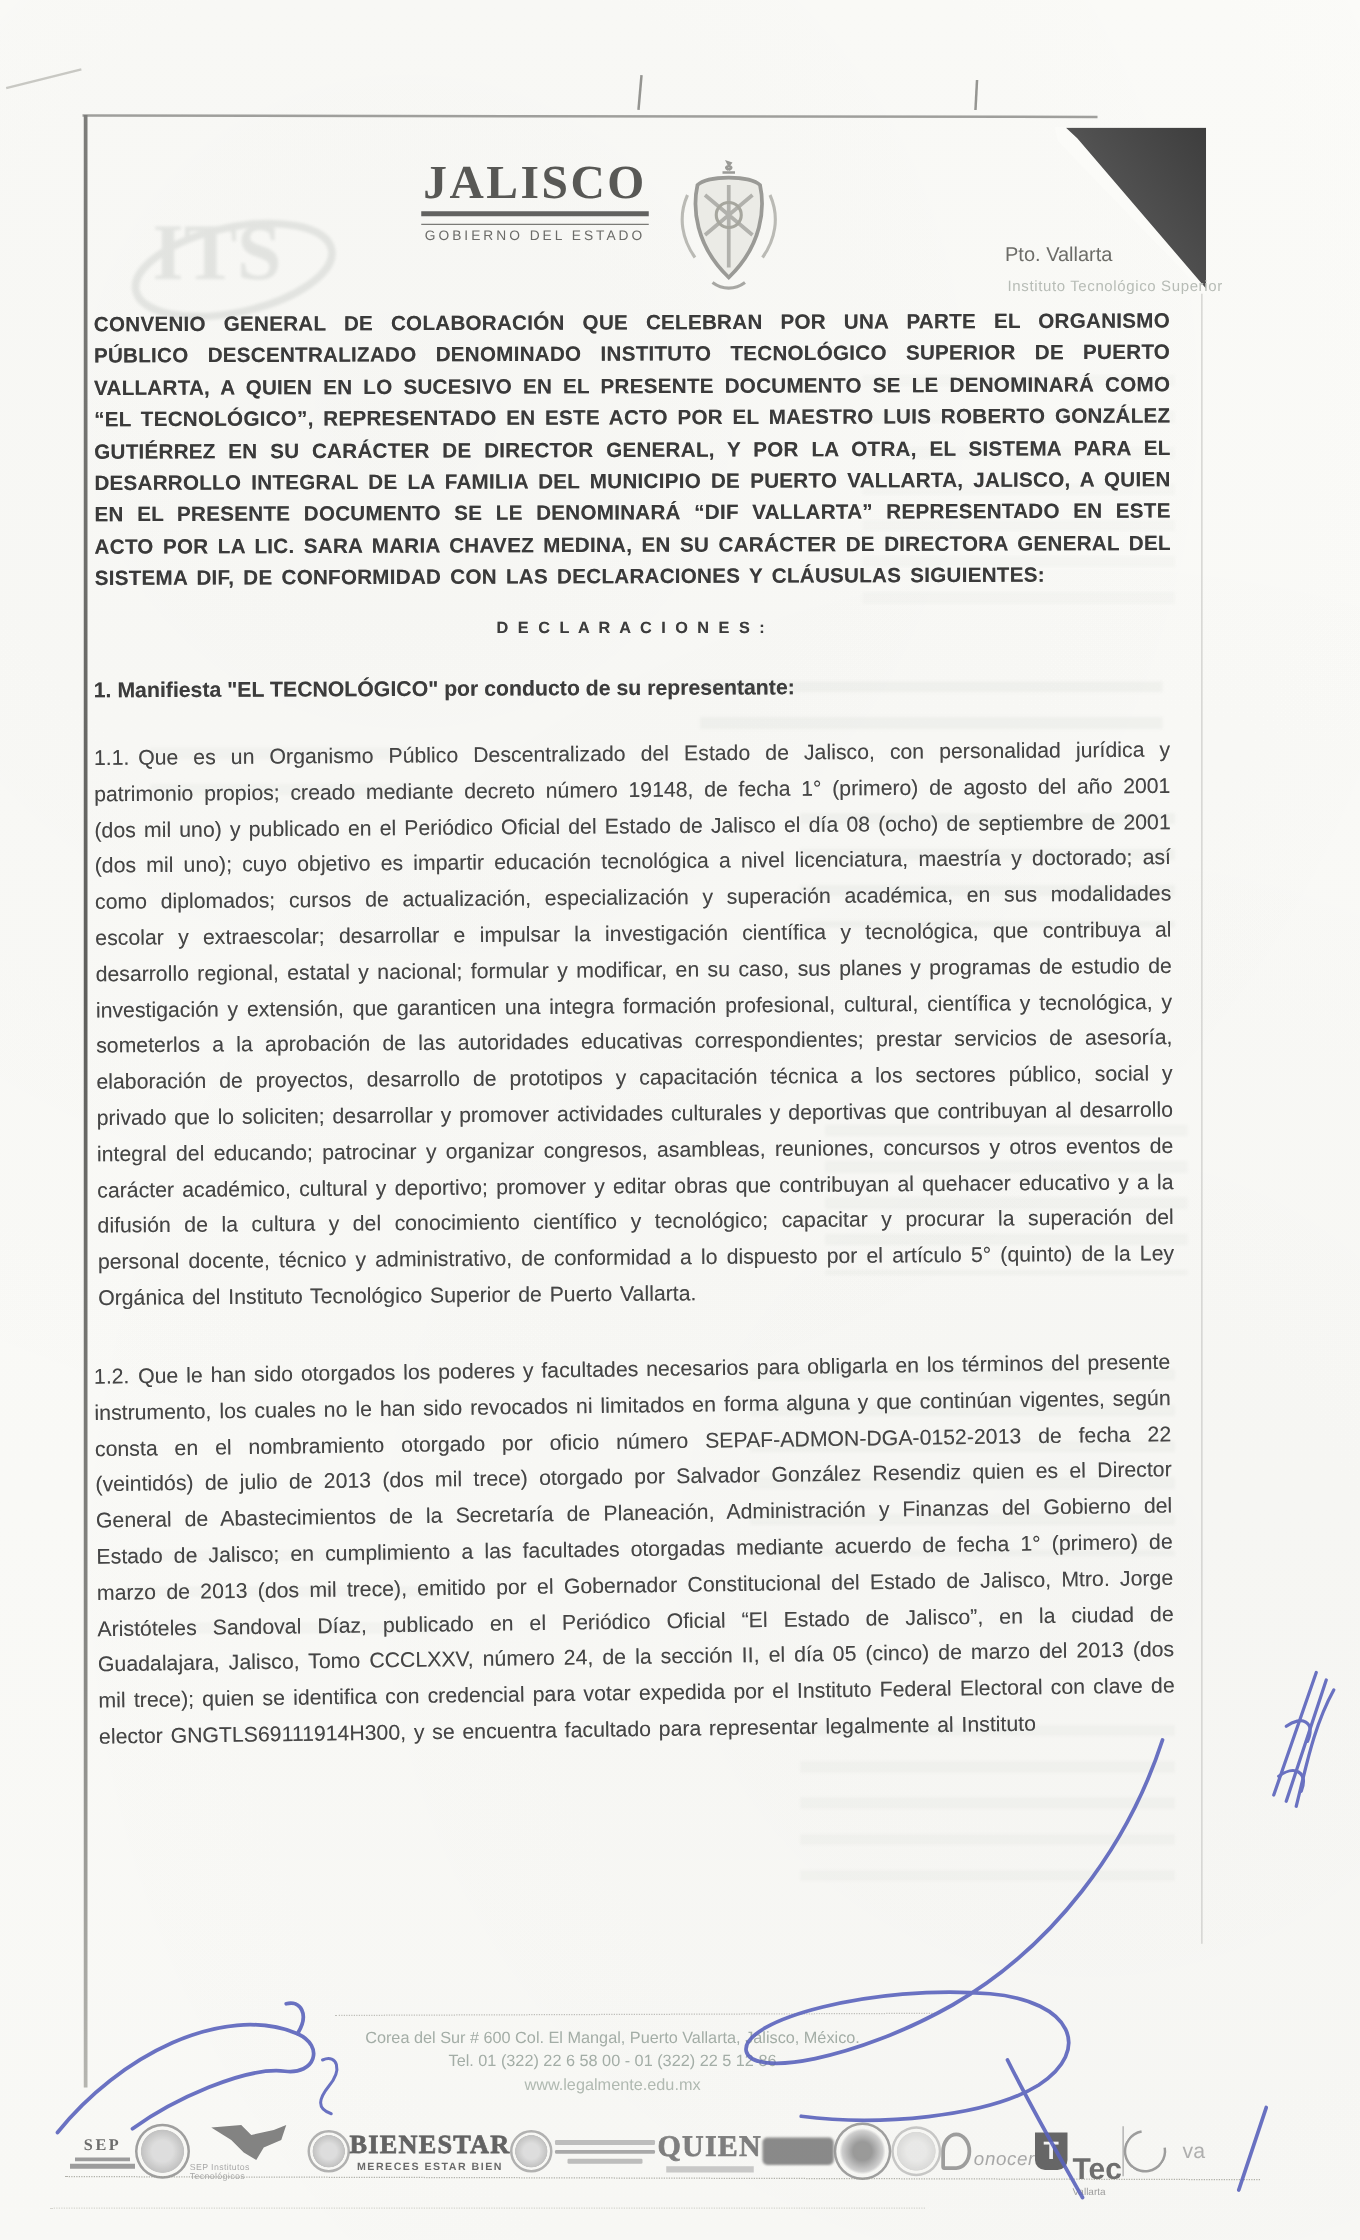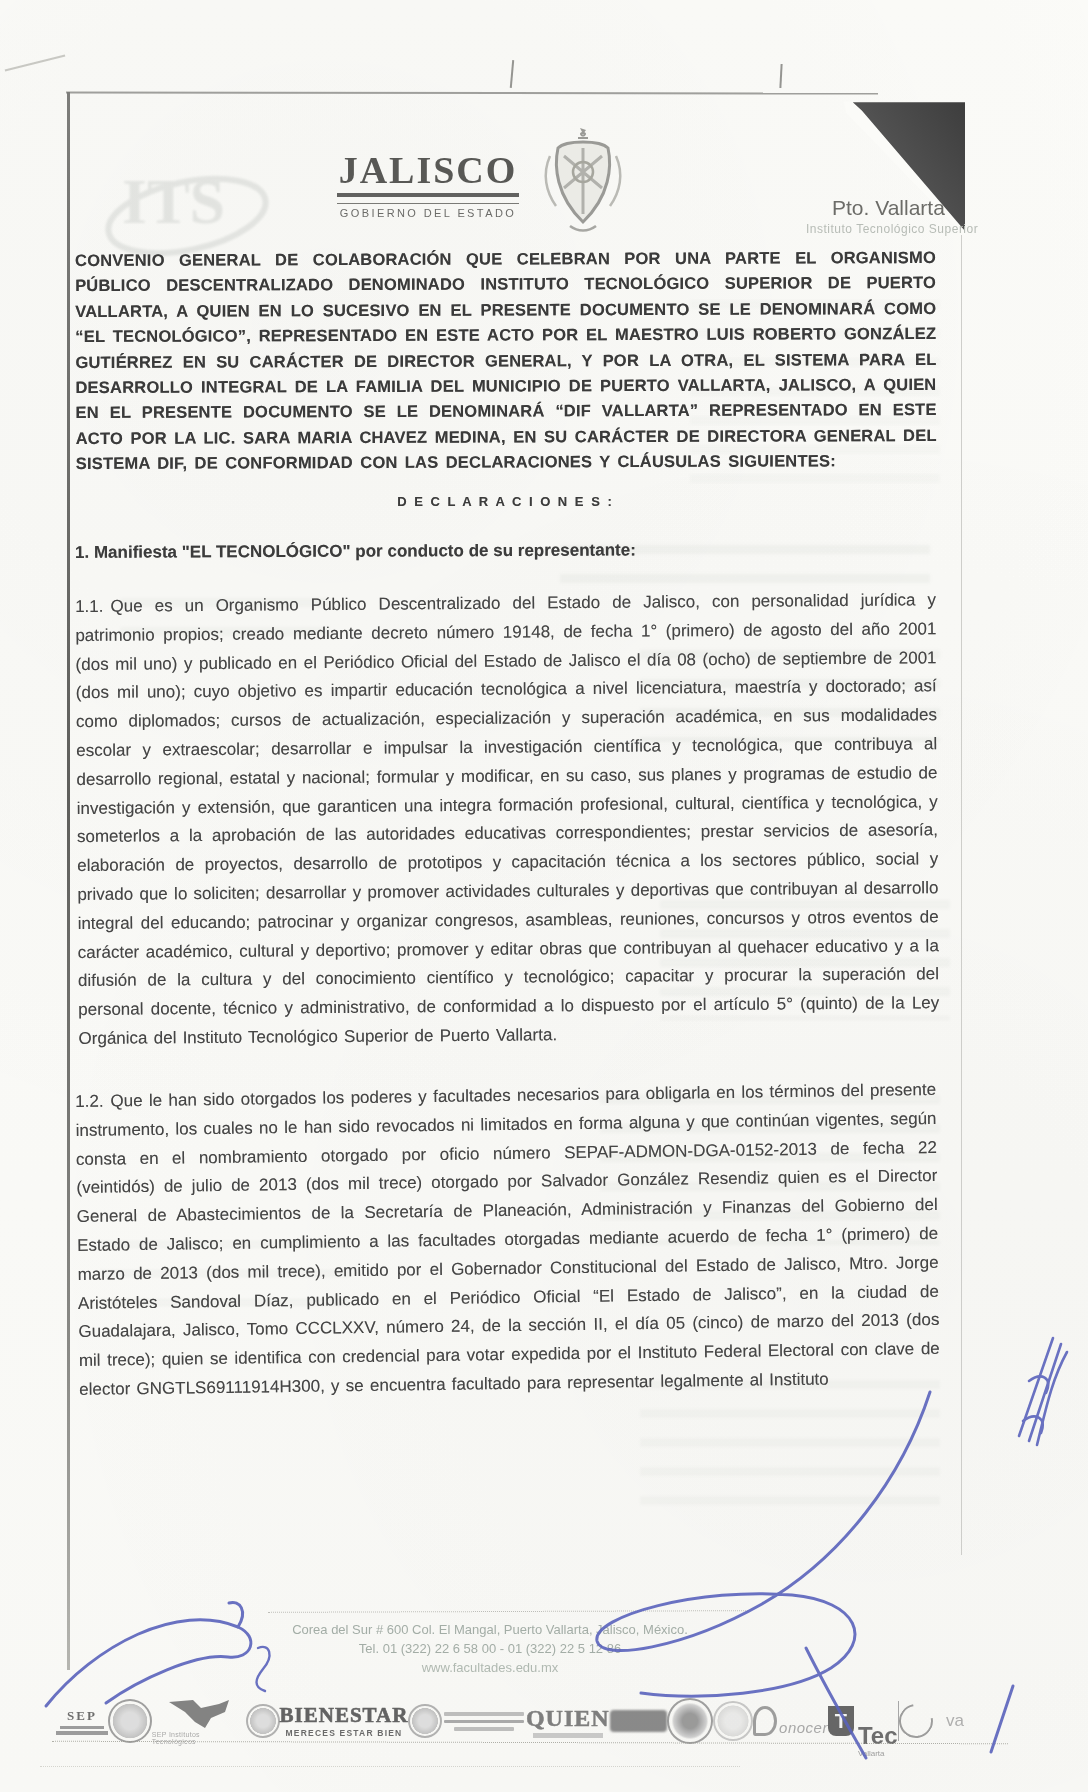--- a/index.html
+++ b/index.html
@@ -30,28 +30,28 @@
   .tick.t1{left:511px;top:60px;transform:rotate(5deg);}
   .tick.t2{left:780px;top:64px;height:24px;transform:rotate(3deg);}
   .pencil{position:absolute;left:4px;top:62px;width:62px;height:2px;background:#b3b3ae;transform:rotate(-14deg);opacity:.7;}
 
   
   .ghost{position:absolute;filter:blur(1.4px);opacity:.5;pointer-events:none;
     background:repeating-linear-gradient(to bottom, rgba(150,158,150,.16) 0 9px, transparent 9px 29px);}
   .ghost-logo{position:absolute;left:92px;top:128px;opacity:.13;filter:blur(1.1px);}
 
   
-  .jalisco{position:absolute;left:333px;top:148px;width:190px;text-align:center;}
+  .jalisco{position:absolute;left:333px;top:124px;width:190px;text-align:center;}
   .jal-title{font-family:"Liberation Serif",serif;font-weight:bold;font-size:38px;
     letter-spacing:2px;color:#585855;filter:blur(.35px);}
   .jal-rule{height:6px;border-top:4px solid #626260;border-bottom:1px solid #7a7a76;margin:1px 4px 3px;}
   .jal-sub{font-size:11px;letter-spacing:2.4px;color:#6b6b68;filter:blur(.35px);}
   .coat{position:absolute;left:536px;top:126px;opacity:.85;filter:blur(.4px);}
   .its-logo{position:absolute;left:726px;top:140px;width:230px;height:105px;}
-  .its-loc{position:absolute;left:832px;top:196px;font-size:21px;color:#6c6c68;filter:blur(.3px);}
+  .its-loc{position:absolute;left:804px;top:196px;font-size:16px;color:#6c6c68;filter:blur(.3px);}
   .its-name{position:absolute;left:806px;top:222px;font-size:12px;color:#b7bcb6;filter:blur(.5px);letter-spacing:.5px;}
 
   
   .textcol{position:absolute;left:75px;top:231px;width:861px;}
   .intro{font-weight:bold;font-size:16.5px;line-height:25.4px;text-align:justify;
     color:#3a3a3a;letter-spacing:.2px;word-spacing:2.5px;
     transform:rotate(-.2deg);transform-origin:left top;
     text-shadow:0 0 .4px rgba(40,40,40,.45);}
   .decl-heading{margin-top:18px;text-align:center;font-weight:bold;font-size:13px;
     letter-spacing:2px;color:#3c3c3c;text-shadow:0 0 .4px rgba(40,40,40,.4);}
@@ -170,21 +170,21 @@
     <h2 class="decl-heading" data-interactable="false">D E C L A R A C I O N E S :</h2>
     <h3 class="sec-heading" data-interactable="false">1. Manifiesta "EL TECNOLÓGICO" por conducto de su representante:</h3>
     <p class="clause c11" data-interactable="false"><span class="lbl" data-interactable="false">1.1.</span><span data-interactable="false">Que es un Organismo Público Descentralizado del Estado de Jalisco, con personalidad jurídica y patrimonio propios; creado mediante decreto número 19148, de fecha 1° (primero) de agosto del año 2001 (dos mil uno) y publicado en el Periódico Oficial del Estado de Jalisco el día 08 (ocho) de septiembre de 2001 (dos mil uno); cuyo objetivo es impartir educación tecnológica a nivel licenciatura, maestría y doctorado; así como diplomados; cursos de actualización, especialización y superación académica, en sus modalidades escolar y extraescolar; desarrollar e impulsar la investigación científica y tecnológica, que contribuya al desarrollo regional, estatal y nacional; formular y modificar, en su caso, sus planes y programas de estudio de investigación y extensión, que garanticen una integra formación profesional, cultural, científica y tecnológica, y someterlos a la aprobación de las autoridades educativas correspondientes; prestar servicios de asesoría, elaboración de proyectos, desarrollo de prototipos y capacitación técnica a los sectores público, social y privado que lo soliciten; desarrollar y promover actividades culturales y deportivas que contribuyan al desarrollo integral del educando; patrocinar y organizar congresos, asambleas, reuniones, concursos y otros eventos de carácter académico, cultural y deportivo; promover y editar obras que contribuyan al quehacer educativo y a la difusión de la cultura y del conocimiento científico y tecnológico; capacitar y procurar la superación del personal docente, técnico y administrativo, de conformidad a lo dispuesto por el artículo 5° (quinto) de la Ley Orgánica del Instituto Tecnológico Superior de Puerto Vallarta.</span></p>
     <p class="clause c12" data-interactable="false"><span class="lbl" data-interactable="false">1.2.</span><span data-interactable="false">Que le han sido otorgados los poderes y facultades necesarios para obligarla en los términos del presente instrumento, los cuales no le han sido revocados ni limitados en forma alguna y que continúan vigentes, según consta en el nombramiento otorgado por oficio número SEPAF-ADMON-DGA-0152-2013 de fecha 22 (veintidós) de julio de 2013 (dos mil trece) otorgado por Salvador González Resendiz quien es el Director General de Abastecimientos de la Secretaría de Planeación, Administración y Finanzas del Gobierno del Estado de Jalisco; en cumplimiento a las facultades otorgadas mediante acuerdo de fecha 1° (primero) de marzo de 2013 (dos mil trece), emitido por el Gobernador Constitucional del Estado de Jalisco, Mtro. Jorge Aristóteles Sandoval Díaz, publicado en el Periódico Oficial “El Estado de Jalisco”, en la ciudad de Guadalajara, Jalisco, Tomo CCCLXXV, número 24, de la sección II, el día 05 (cinco) de marzo del 2013 (dos mil trece); quien se identifica con credencial para votar expedida por el Instituto Federal Electoral con clave de elector GNGTLS69111914H300, y se encuentra facultado para representar legalmente al Instituto</span></p>
   </div>
 
   <div class="foot-rule" data-interactable="false"></div>
   <div class="foot-text" data-interactable="false">
     <div data-interactable="false">Corea del Sur # 600 Col. El Mangal, Puerto Vallarta, Jalisco, México.</div>
     <div data-interactable="false">Tel. 01 (322) 22 6 58 00 - 01 (322) 22 5 12 86</div>
-    <div class="site" data-interactable="false">www.facultades.edu.mx</div>
+    <div class="site" data-interactable="false">www.legalmente.edu.mx</div>
   </div>
 
   <div class="logo-strip" data-interactable="false">
     <div class="lg" data-interactable="false">
       <div class="sep-txt" data-interactable="false">SEP</div>
       <div class="bar w1" data-interactable="false"></div>
       <div class="bar w2" data-interactable="false"></div>
     </div>
     <div class="lg seal s1" data-interactable="false"></div>
     <div class="lg mex" data-interactable="false">

